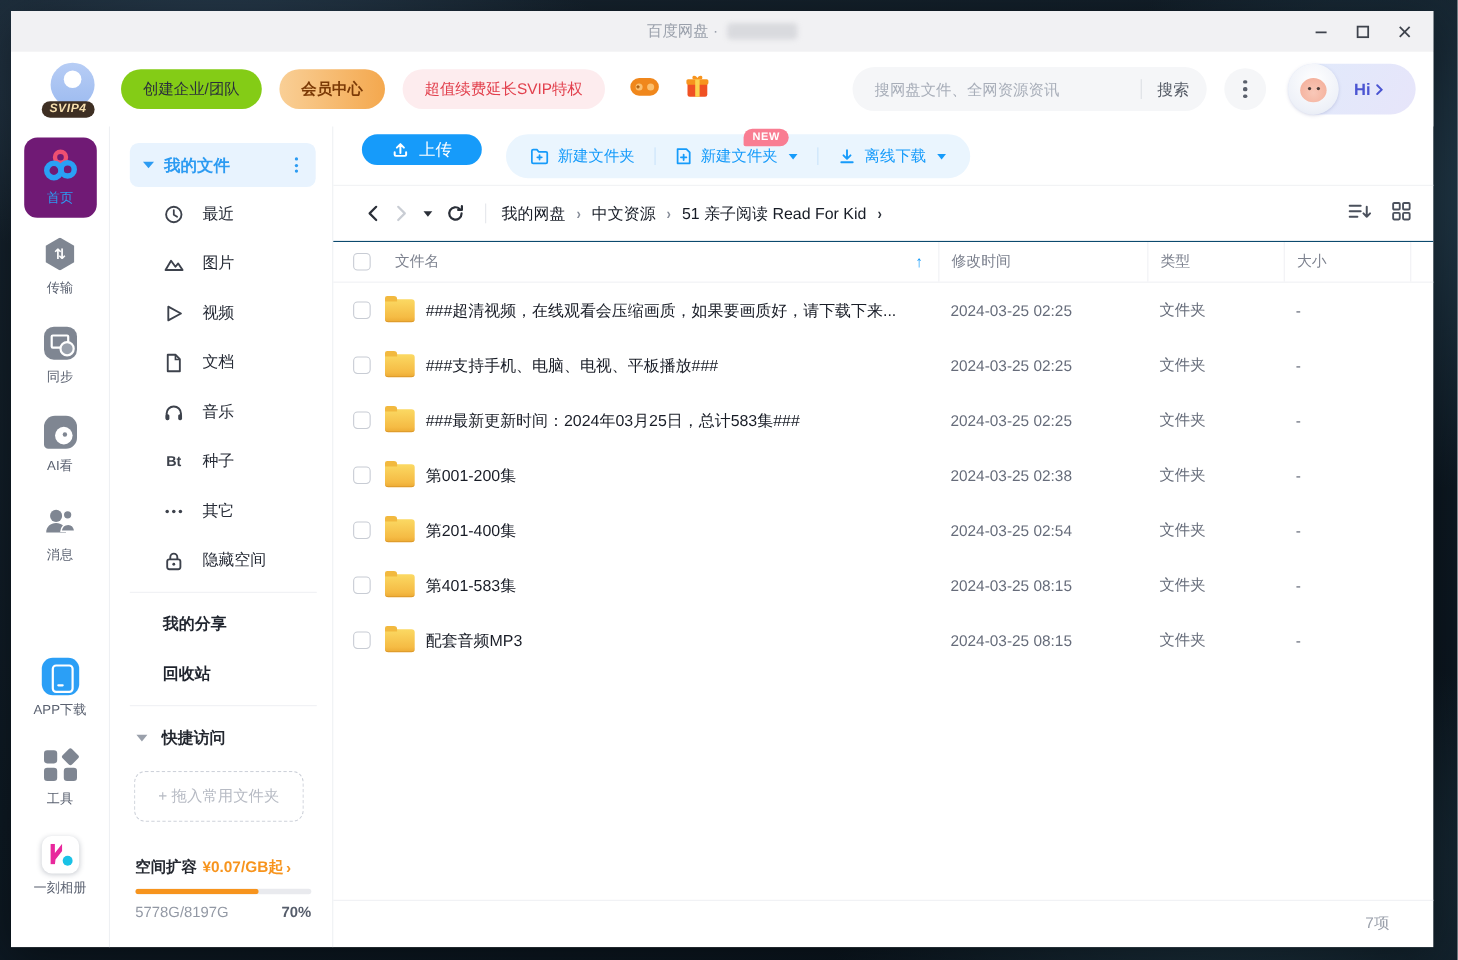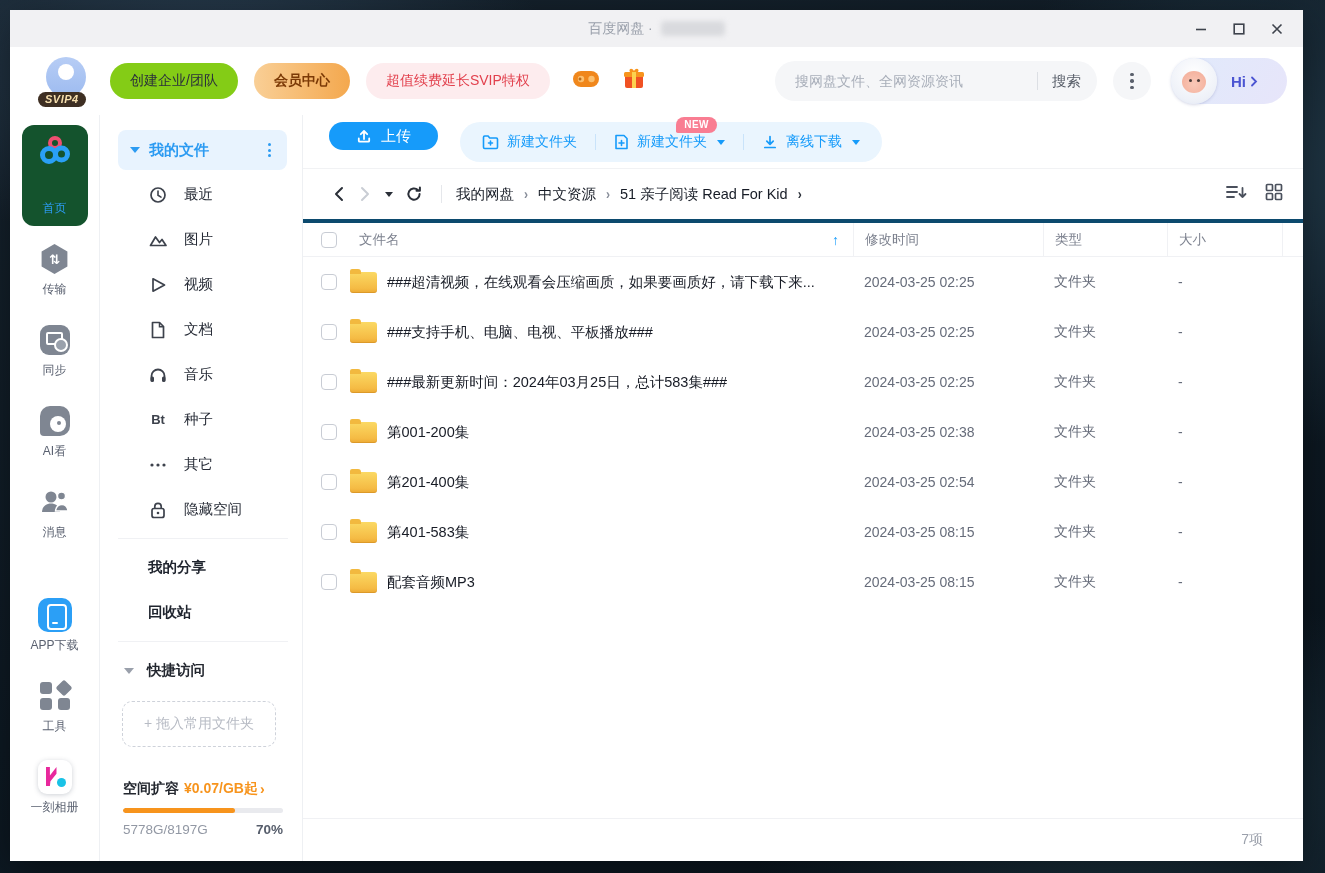--- a/index.html
+++ b/index.html
@@ -67,21 +67,21 @@
   .hi-text { margin-left:14px; color:#4b55d2; font-weight:bold; font-size:15px; display:flex; align-items:center; gap:4px; }
 
   
   .body-row { flex:1; display:flex; min-height:0; }
 
   
   .rail { width:90px; flex:0 0 auto; border-right:1px solid #eef0f3; display:flex; flex-direction:column; align-items:center;
     padding-top:10px; padding-bottom:28px; }
   .rail-item { width:66px; border-radius:12px; display:flex; flex-direction:column; align-items:center;
     padding:8px 0 9px; margin-bottom:8px; }
-  .rail-item.active { background:#14532d;gap:28px; }
+  .rail-item.active { background:#701a75; }
   .rail-label { font-size:12px; color:#5a6170; margin-top:5px; }
   .rail-item.active .rail-label { color:#2c9bf2; }
   .rail-spacer { flex:1; }
   .ri { width:34px; height:34px; display:flex; align-items:center; justify-content:center; }
   .hex { width:30px; height:30px; background:#7f8692; clip-path:polygon(50% 0%, 93% 25%, 93% 75%, 50% 100%, 7% 75%, 7% 25%);
     display:flex; align-items:center; justify-content:center; color:#fff; font-size:13px; font-weight:bold; }
   .sq-gray { width:30px; height:30px; background:#7f8692; border-radius:9px; position:relative; }
   .sq-gray.sync::before { content:""; position:absolute; left:6px; top:7px; width:13px; height:9px; border:2px solid #fff; border-radius:2px; }
   .sq-gray.sync::after { content:""; position:absolute; right:2px; bottom:3px; width:10px; height:10px; border-radius:50%;
     background:#9aa1ac; border:2px solid #fff; }
@@ -147,21 +147,21 @@
   .crumb-row { height:50px; display:flex; align-items:center; padding:0 14px 0 22px; }
   .nav-arrow { padding:4px 8px; display:flex; align-items:center; }
   .crumb-caret { width:0; height:0; border-left:4.5px solid transparent; border-right:4.5px solid transparent; border-top:5.5px solid #2a2f38; margin:0 6px; }
   .refresh-btn { padding:4px 6px; display:flex; }
   .crumb-vdiv { width:1px; height:18px; background:#e5e7eb; margin:0 14px 0 12px; }
   .crumbs { display:flex; align-items:center; gap:10px; font-size:14.5px; color:#171c26; }
   .crumb-sep { color:#878d99; font-size:12px; font-weight:bold; transform:scaleY(1.2); }
   .crumb-sep.last { color:#2a2f38; }
   .crumb-row .right-icons { margin-left:auto; display:flex; align-items:center; gap:18px; padding-right:6px; }
 
-  .thead { height:38px; display:flex; align-items:center; border-top:4px solid #0c4a6e; border-bottom:1px solid #f0f1f4;
+  .thead { height:38px; display:flex; align-items:center; border-top:1px solid #0c4a6e; border-bottom:1px solid #f0f1f4;
     font-size:13.5px; color:#7d828f; }
   .thead .c-check { margin-left:18px; }
   .c-check { width:16px; height:16px; border:1.5px solid #c8ccd4; border-radius:4px; flex:0 0 auto; background:#fff; }
   .th-name { flex:1; display:flex; align-items:center; margin-left:22px; min-width:0; align-self:stretch; }
   .sort-up { margin-left:auto; margin-right:14px; color:#169bfa; font-weight:bold; font-size:14px; }
   .th-col { align-self:stretch; display:flex; align-items:center; border-left:1px solid #f0f1f4; padding-left:11px; flex:0 0 auto; }
   .w-time { width:190px; } .w-type { width:124px; } .w-size { width:115px; } .w-gut { width:21px; padding-left:0; }
 
   .row { height:50px; display:flex; align-items:center; font-size:14px; }
   .row .c-check { margin-left:18px; }

